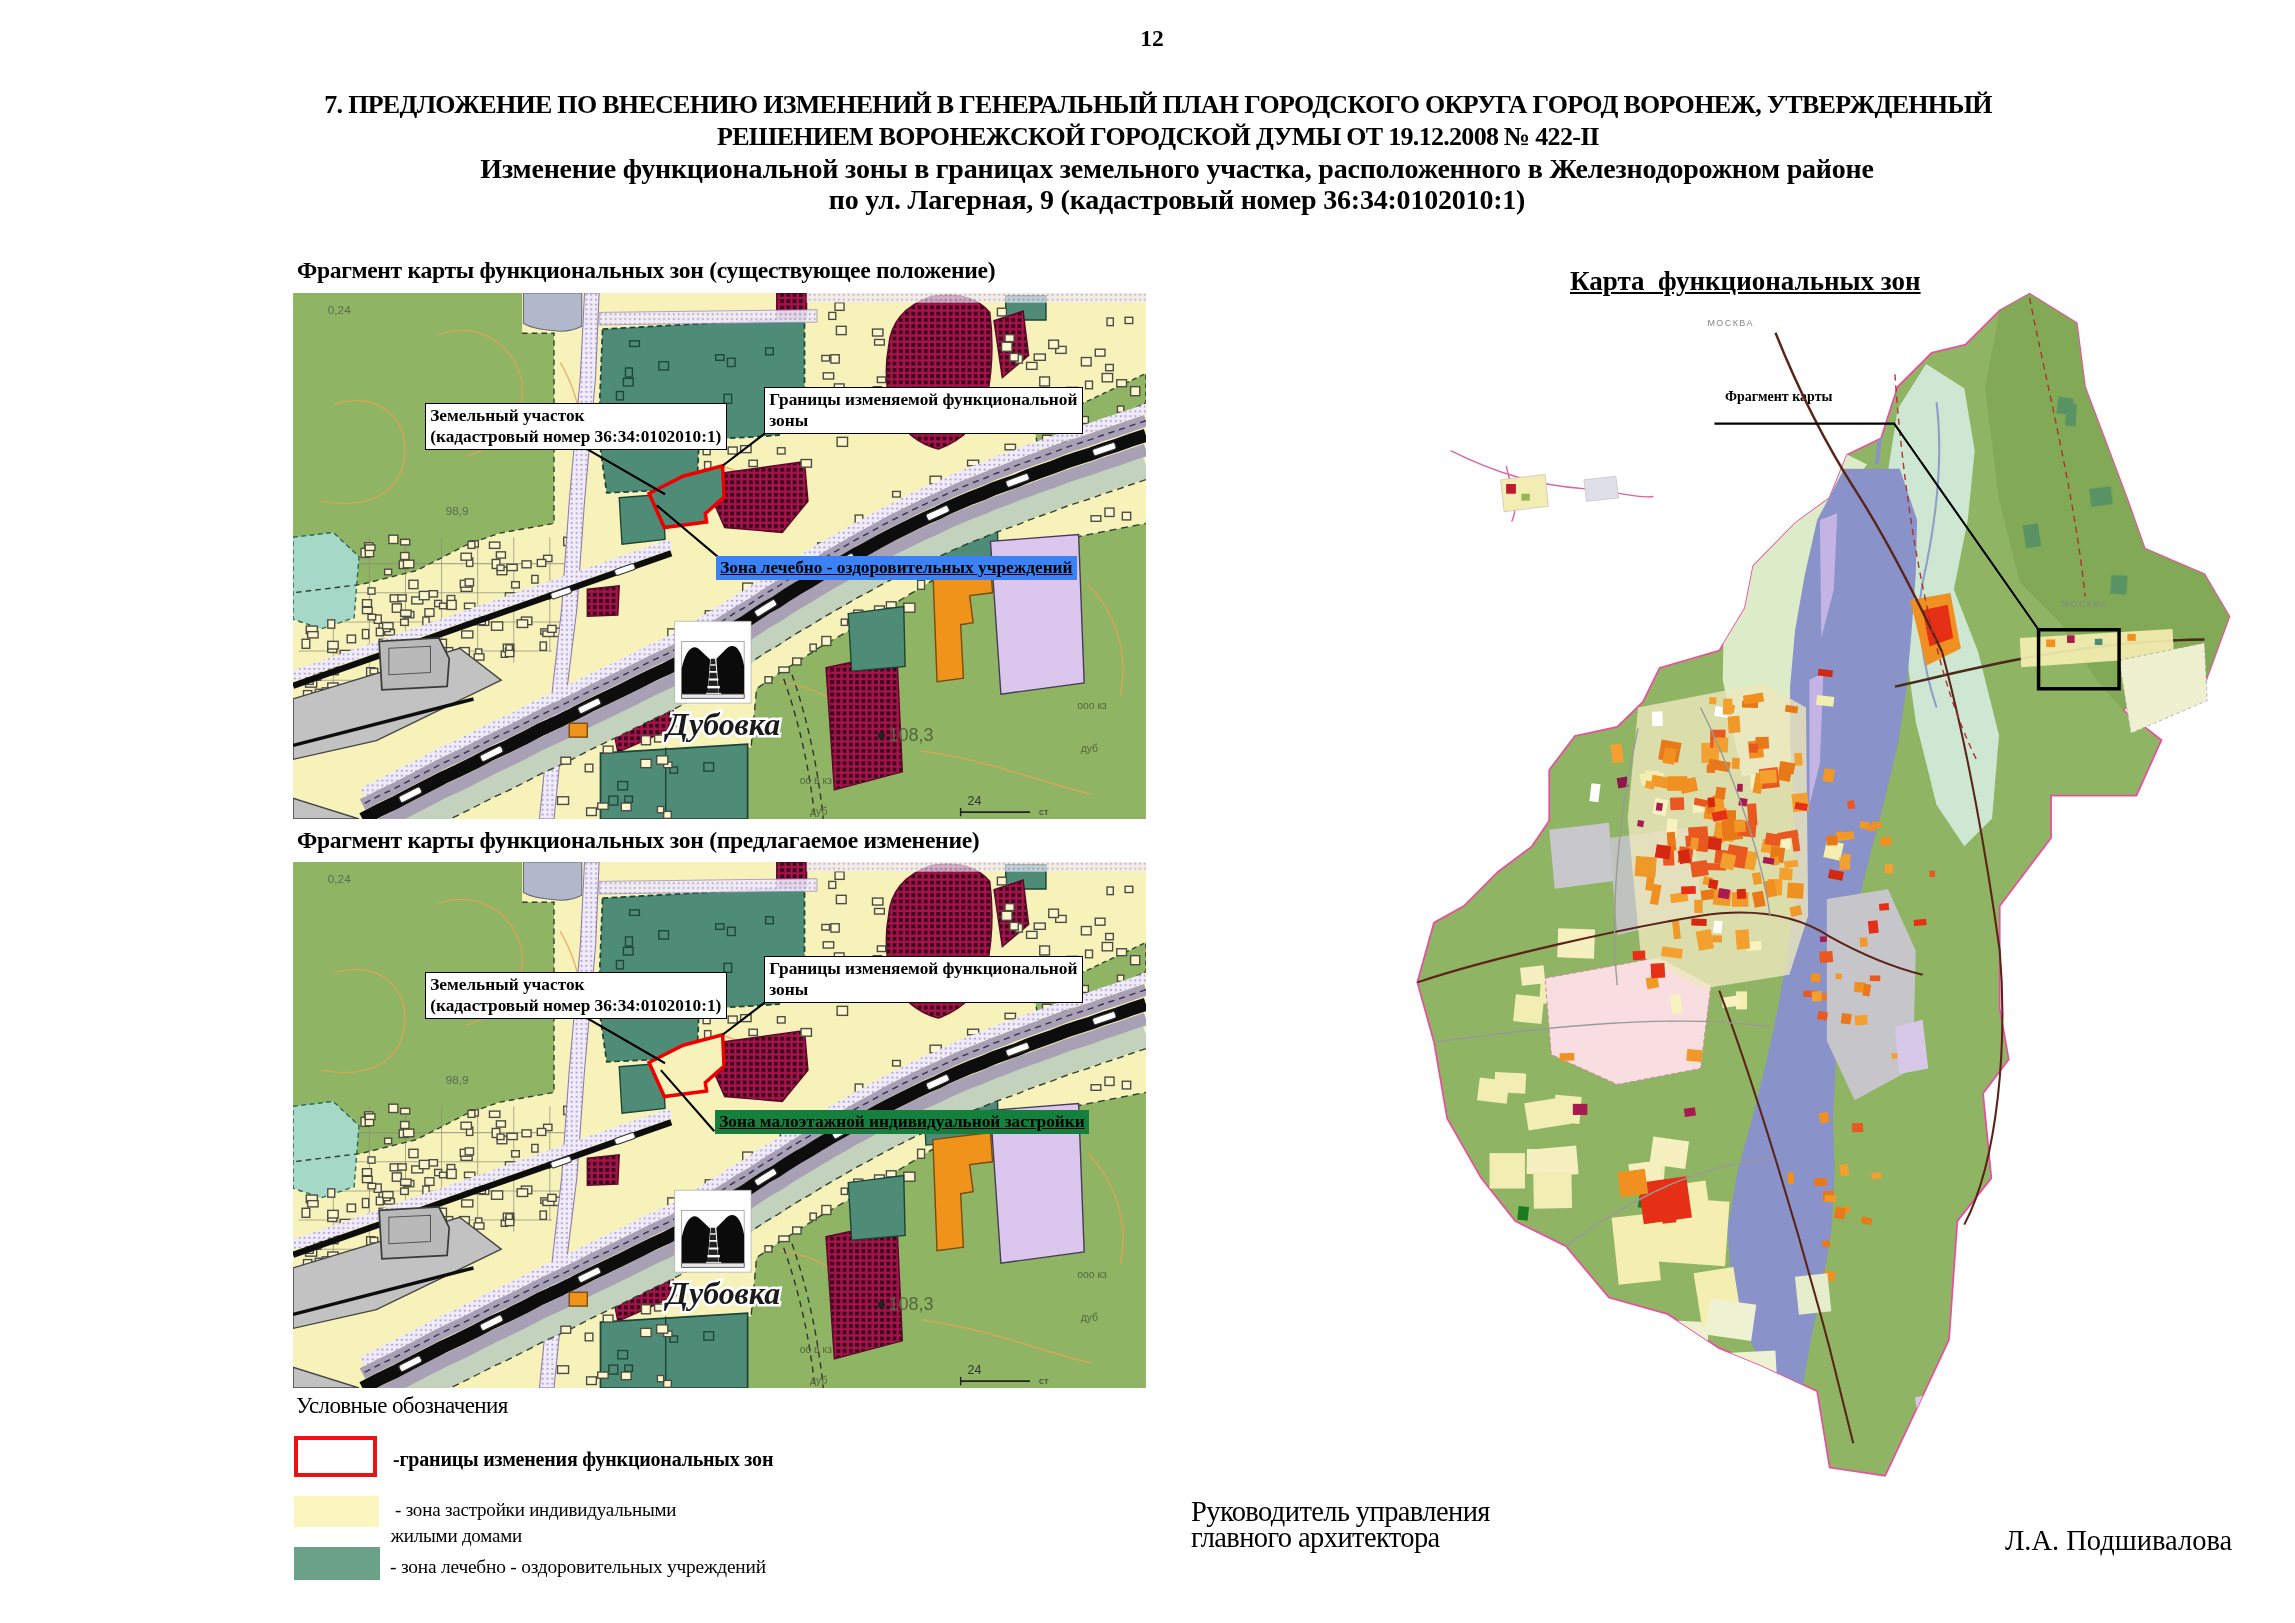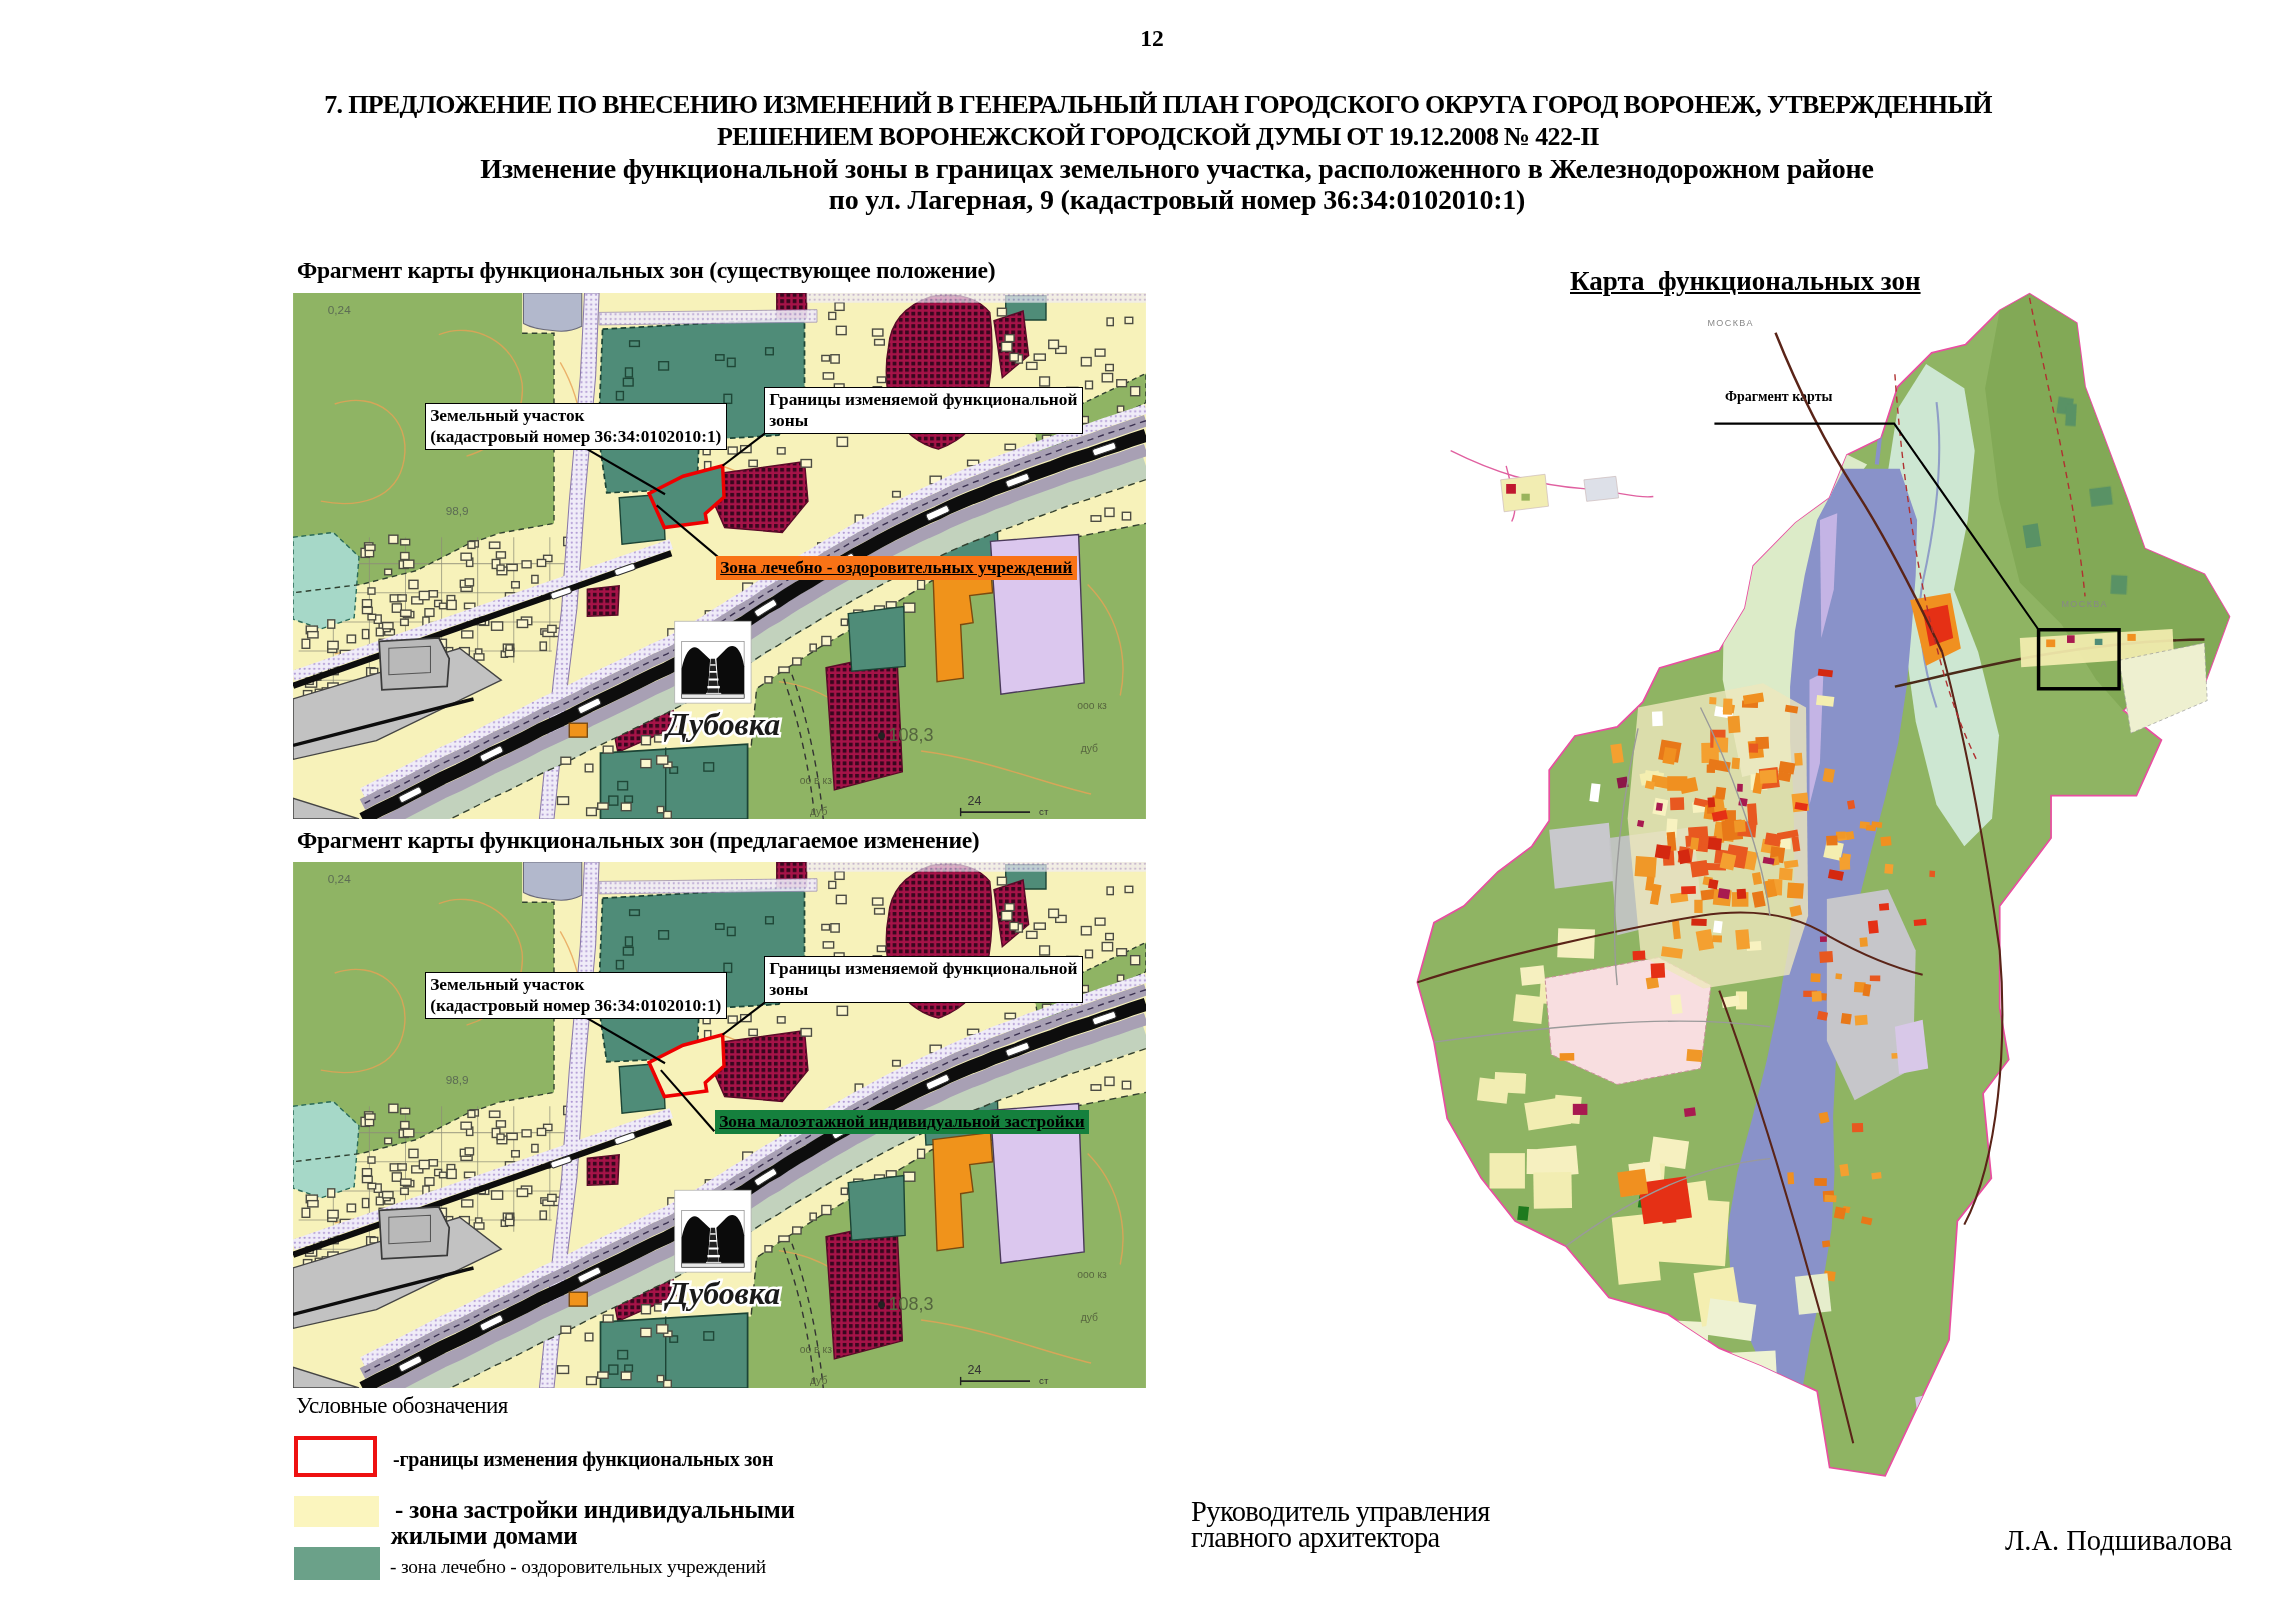--- a/index.html
+++ b/index.html
@@ -441,21 +441,21 @@
 
  <line x1="683" y1="200" x2="619" y2="249" stroke="#000" stroke-width="3"></line>
 
  <line x1="613" y1="381" x2="524" y2="306" stroke="#000" stroke-width="3"></line>
 </svg>
 
 <div style="position:absolute;left:425px;top:403px;white-space:nowrap;background:#fff;border:1.4px solid #000;font:bold 17.3px/1.22 'Liberation Serif',serif;padding:1.4px 4.2px;">Земельный участок<br>(кадастровый номер 36:34:0102010:1)</div>
 
 <div style="position:absolute;left:764px;top:387px;white-space:nowrap;background:#fff;border:1.4px solid #000;font:bold 17.3px/1.22 'Liberation Serif',serif;padding:1.4px 4.2px;">Границы изменяемой функциональной<br>зоны</div>
 
-<div style="position:absolute;left:716px;top:556px;white-space:nowrap;background:#f97316;border:0;font:bold 17.3px/1.22 'Liberation Serif',serif;padding:1.4px 4.2px;text-decoration:underline;">Зона лечебно - оздоровительных учреждений</div>
+<div style="position:absolute;left:716px;top:556px;white-space:nowrap;background:#3b82f6;border:0;font:bold 17.3px/1.22 'Liberation Serif',serif;padding:1.4px 4.2px;text-decoration:underline;">Зона лечебно - оздоровительных учреждений</div>
 
 <div class="t" style="left:297px;top:827px;font-weight:bold;font-size:23.6px;letter-spacing:-0.3px">Фрагмент карты функциональных зон (предлагаемое изменение)</div>
 
 <svg style="position:absolute;left:293px;top:862px;color:#f7f2ba" width="853" height="526" viewBox="0 0 1229 758">
     <use href="#frag"></use>
   </svg>
 
 <svg style="position:absolute;left:293px;top:862px" width="853" height="526" viewBox="0 0 1229 758">
 
  <line x1="415" y1="220" x2="536" y2="290" stroke="#000" stroke-width="3"></line>
@@ -472,21 +472,21 @@
 <div style="position:absolute;left:715px;top:1110px;white-space:nowrap;background:#15803d;border:0;font:bold 17.3px/1.22 'Liberation Serif',serif;padding:1.4px 4.2px;text-decoration:underline;">Зона малоэтажной индивидуальной застройки</div>
 
 <div class="t" style="left:296px;top:1393px;font-weight:normal;font-size:23px;letter-spacing:-0.6px">Условные обозначения</div>
 
 <div style="position:absolute;left:294px;top:1436px;width:75px;height:33px;background:#fff;border:4.9px solid #ee1111"></div>
 
 <div class="t" style="left:393px;top:1448px;font-weight:bold;font-size:20px;letter-spacing:-0.2px">-границы изменения функциональных зон</div>
 
 <div style="position:absolute;left:294px;top:1496px;width:85px;height:30.5px;background:#fbf5be"></div>
 
-<div class="t" style="left:395px;top:1497px;font-weight:bold;font-size:25px;letter-spacing:-0.2px;line-height:26px">- зона застройки индивидуальными<br><span style="margin-left:-4.2px">жилыми домами</span></div>
+<div class="t" style="left:395px;top:1497px;font-weight:normal;font-size:19px;letter-spacing:-0.2px;line-height:26px">- зона застройки индивидуальными<br><span style="margin-left:-4.2px">жилыми домами</span></div>
 
 <div style="position:absolute;left:294px;top:1547px;width:86px;height:33px;background:#6ba189"></div>
 
 <div class="t" style="left:390px;top:1556px;font-weight:normal;font-size:19.4px;letter-spacing:-0.2px">- зона лечебно - оздоровительных учреждений</div>
 
 <div class="t" style="left:1570px;top:266px;white-space:nowrap;font-weight:bold;font-size:27px;text-decoration:underline">Карта&nbsp; функциональных зон</div>
 
 <div class="t" style="left:1725px;top:389px;font-weight:bold;font-size:14px">Фрагмент карты</div>
 
 <svg style="position:absolute;left:1409px;top:291px" width="826" height="1187" viewBox="0 0 1190 1710">

